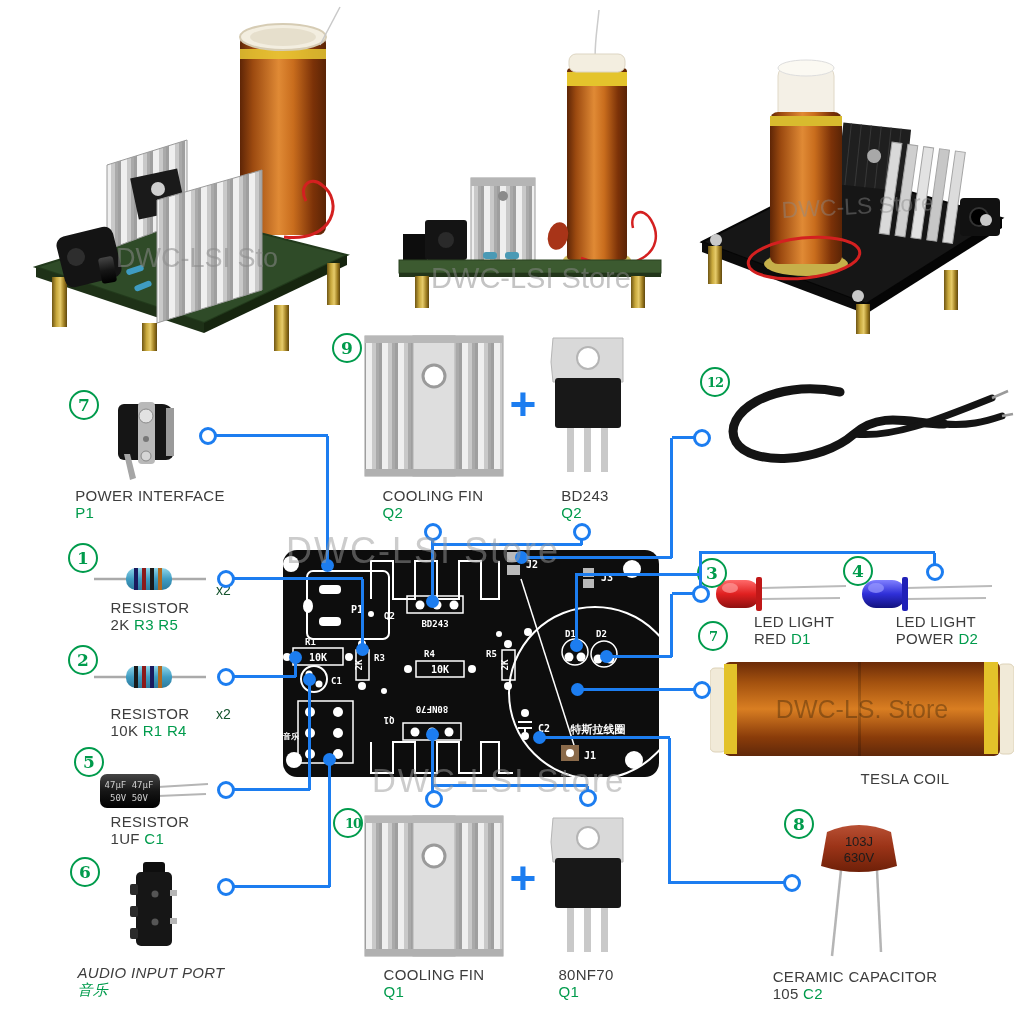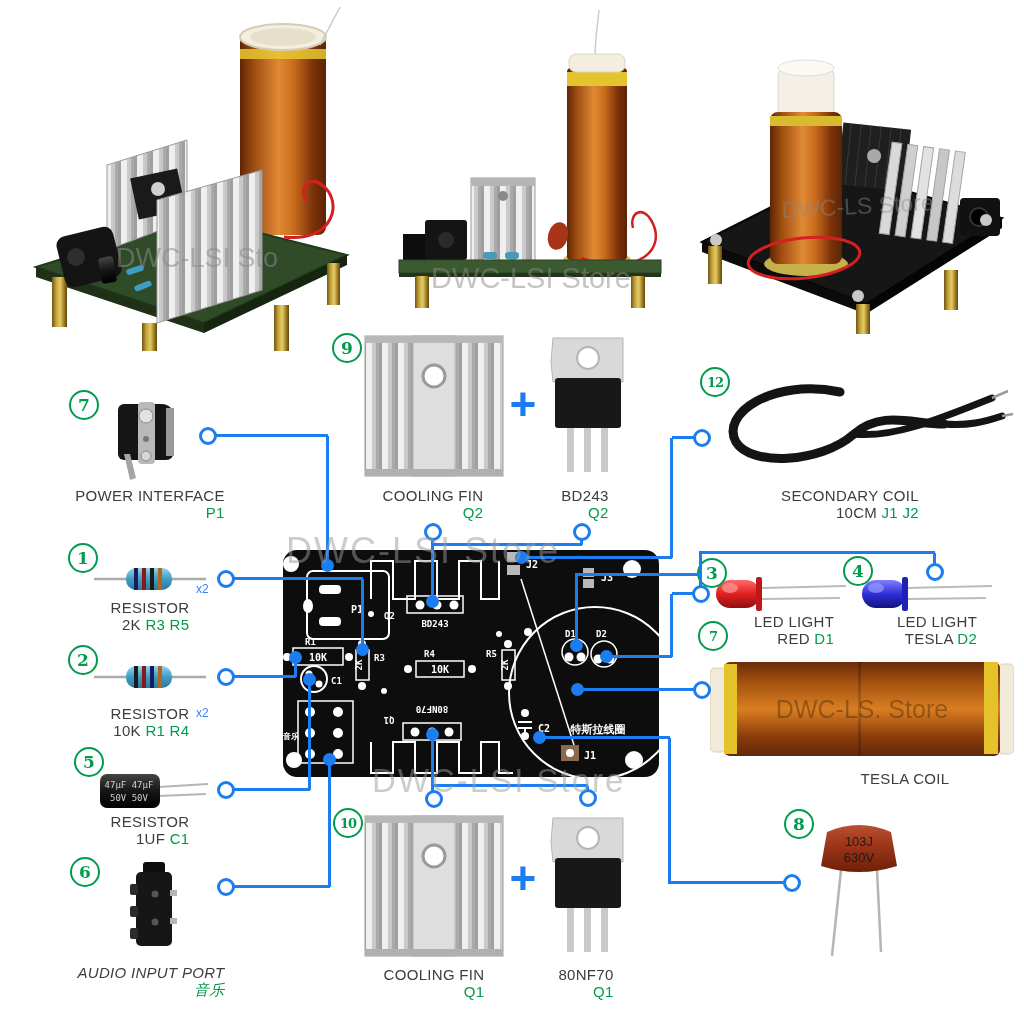--- a/index.html
+++ b/index.html
@@ -11,24 +11,24 @@
   .hl{height:3px;} .vl{width:3px;}
   .cend{position:absolute;width:12px;height:12px;border:3px solid #1c7df0;border-radius:50%;
         background:#fff;box-sizing:content-box;}
   .dend{position:absolute;width:13px;height:13px;border-radius:50%;background:#1c7df0;}
   
   .badge{position:absolute;width:30px;height:30px;border:2.5px solid #009b4c;border-radius:50%;
          color:#009b4c;font-family:"DejaVu Serif",serif;font-weight:700;font-size:17px;
          display:flex;align-items:center;justify-content:center;box-sizing:border-box;background:rgba(255,255,255,.6);}
   .badge.two{font-size:13px;letter-spacing:-1px;}
   
-  .lbl{position:absolute;transform:translateX(-50%);white-space:nowrap;text-align:right;
+  .lbl{position:absolute;transform:translateX(-50%);white-space:nowrap;text-align:left;
        font-size:15px;color:#3d3d3d;letter-spacing:.3px;}
   .grn{color:#009b4c;}
-  .qty{position:absolute;font-size:12px;color:#3b82f6;}
+  .qty{position:absolute;font-size:14px;color:#14532d;margin-left:20px;}
   .plus{position:absolute;transform:translate(-50%,-50%);color:#1c7df0;font-size:46px;font-weight:700;line-height:1;}
   .wm{position:absolute;color:#9a9a9a;opacity:.5;font-size:36px;letter-spacing:2px;white-space:nowrap;
       font-family:"Liberation Sans",sans-serif;pointer-events:none;z-index:6;}
   svg{display:block;}
   .silk{font-family:"DejaVu Sans Mono",monospace;fill:#fff;font-weight:700;}
 </style>
 </head>
 <body>
 
 <div id="stage">
@@ -495,77 +495,77 @@
     </div>
   <div class="badge two" style="left:698px;top:621px;">
       <span>7</span>
     </div>
   <div class="badge" style="left:74px;top:747px;">
       <span>5</span>
     </div>
   <div class="badge" style="left:70px;top:857px;">
       <span>6</span>
     </div>
-  <div class="badge two" style="left:333px;top:808px;">
+  <div class="badge two" style="left:333px;top:808px;justify-content:flex-end;">
       <span>10</span>
     </div>
   <div class="badge" style="left:784px;top:809px;">
       <span>8</span>
     </div>
 
   <div class="plus" style="left:523px;top:404px;">+</div>
   <div class="plus" style="left:523px;top:878px;">+</div>
 
   <div class="lbl" style="left:150px;top:487px;">
     <div>POWER INTERFACE</div>
       <div class="grn">P1</div>
   </div>
   <div class="lbl" style="left:433px;top:487px;">
     <div>COOLING FIN</div>
       <div class="grn">Q2</div>
   </div>
   <div class="lbl" style="left:585px;top:487px;">
     <div>BD243</div>
       <div class="grn">Q2</div>
-  </div>
-  <div class="lbl" style="left:850px;top:487px;">
-    <div>SECONDARY COIL</div>
-    <div><span>10CM</span> <span class="grn">J1 J2</span></div>
   </div>
   <div class="lbl" style="left:150px;top:599px;">
     <div>RESISTOR</div>
     <div><span>2K</span> <span class="grn">R3 R5</span></div>
   </div>
   <div class="qty" style="left:196px;top:582px;">x2</div>
   <div class="lbl" style="left:150px;top:705px;">
     <div>RESISTOR</div>
     <div><span>10K</span> <span class="grn">R1 R4</span></div>
   </div>
   <div class="qty" style="left:196px;top:706px;">x2</div>
   <div class="lbl" style="left:794px;top:613px;">
     <div>LED LIGHT</div>
     <div><span>RED</span> <span class="grn">D1</span></div>
   </div>
   <div class="lbl" style="left:937px;top:613px;">
     <div>LED LIGHT</div>
-    <div><span>TESLA</span> <span class="grn">D2</span></div>
+    <div><span>POWER</span> <span class="grn">D2</span></div>
   </div>
   <div class="lbl" style="left:905px;top:770px;">
     <div>TESLA COIL</div>
   </div>
   <div class="lbl" style="left:150px;top:813px;">
     <div>RESISTOR</div>
     <div><span>1UF</span> <span class="grn">C1</span></div>
   </div>
   <div class="lbl" style="left:151px;top:964px;font-style:italic;">
     <div>AUDIO INPUT PORT</div>
       <div class="grn">音乐</div>
   </div>
   <div class="lbl" style="left:434px;top:966px;">
     <div>COOLING FIN</div>
       <div class="grn">Q1</div>
   </div>
   <div class="lbl" style="left:586px;top:966px;">
     <div>80NF70</div>
       <div class="grn">Q1</div>
   </div>
+  <div class="lbl" style="left:855px;top:968px;">
+    <div>CERAMIC CAPACITOR</div>
+    <div><span>105</span> <span class="grn">C2</span></div>
+  </div>
 
 </div>
 
 </body></html>

